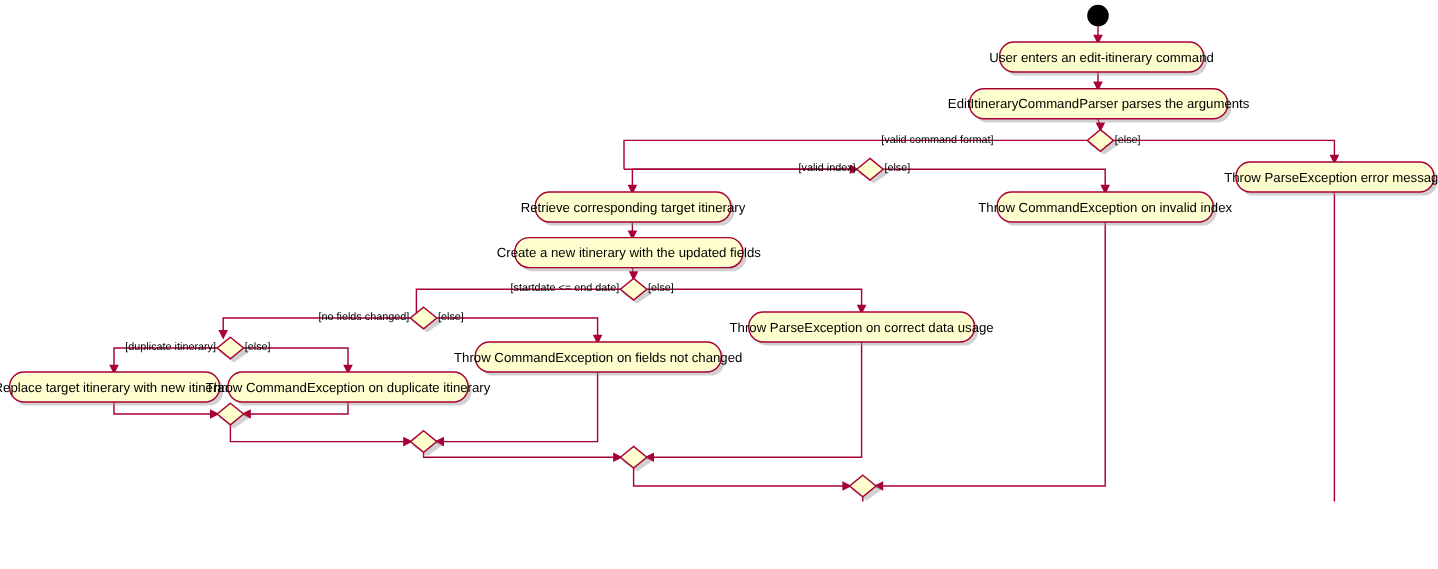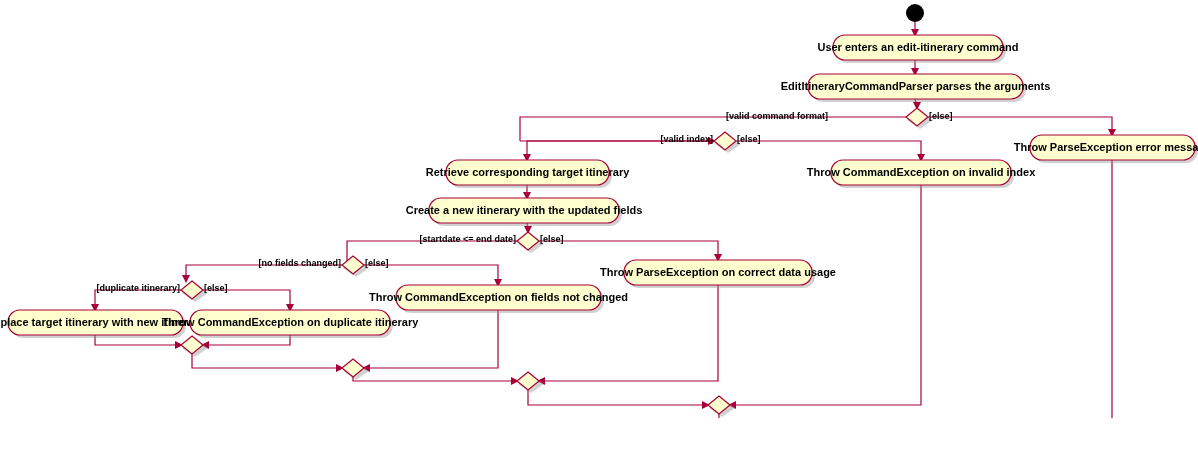--- a/index.html
+++ b/index.html
@@ -6,21 +6,20 @@
     margin: 0;
     padding: 0;
     background: #FFFFFF;
   }
   #diagram-root {
     position: relative;
     width: 1198px;
     height: 418px;
     background: #FFFFFF;
     font-family: "Liberation Sans", sans-serif;
-    font-weight: bold;
   }
   svg.canvas {
     position: absolute;
     top: 0;
     left: 0;
     width: 1198px;
     height: 474px;
     overflow: visible;
   }
   .node-text {

